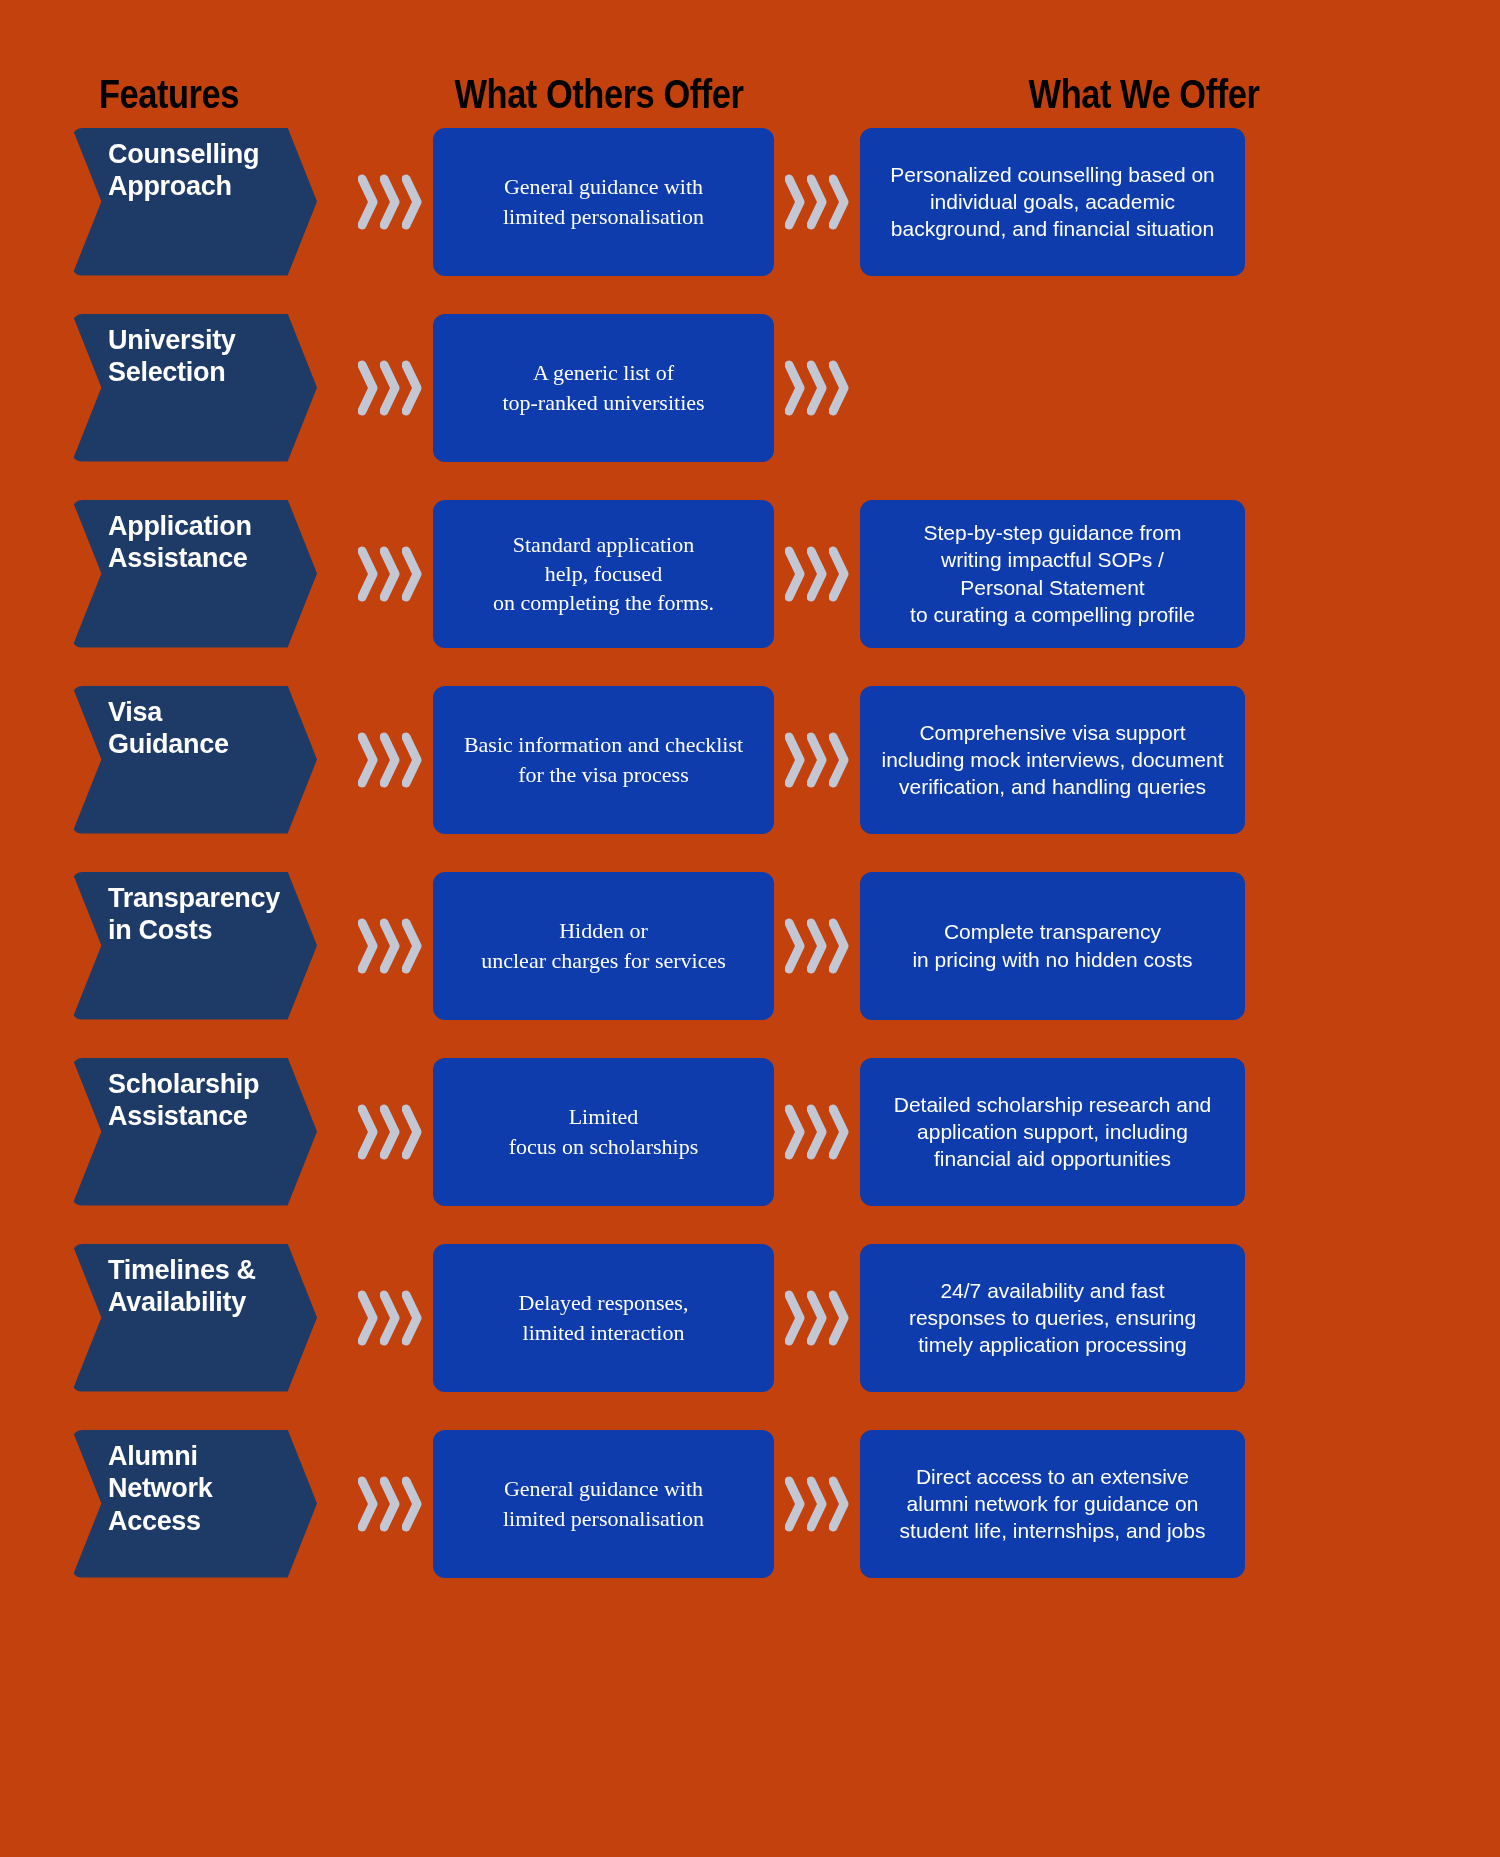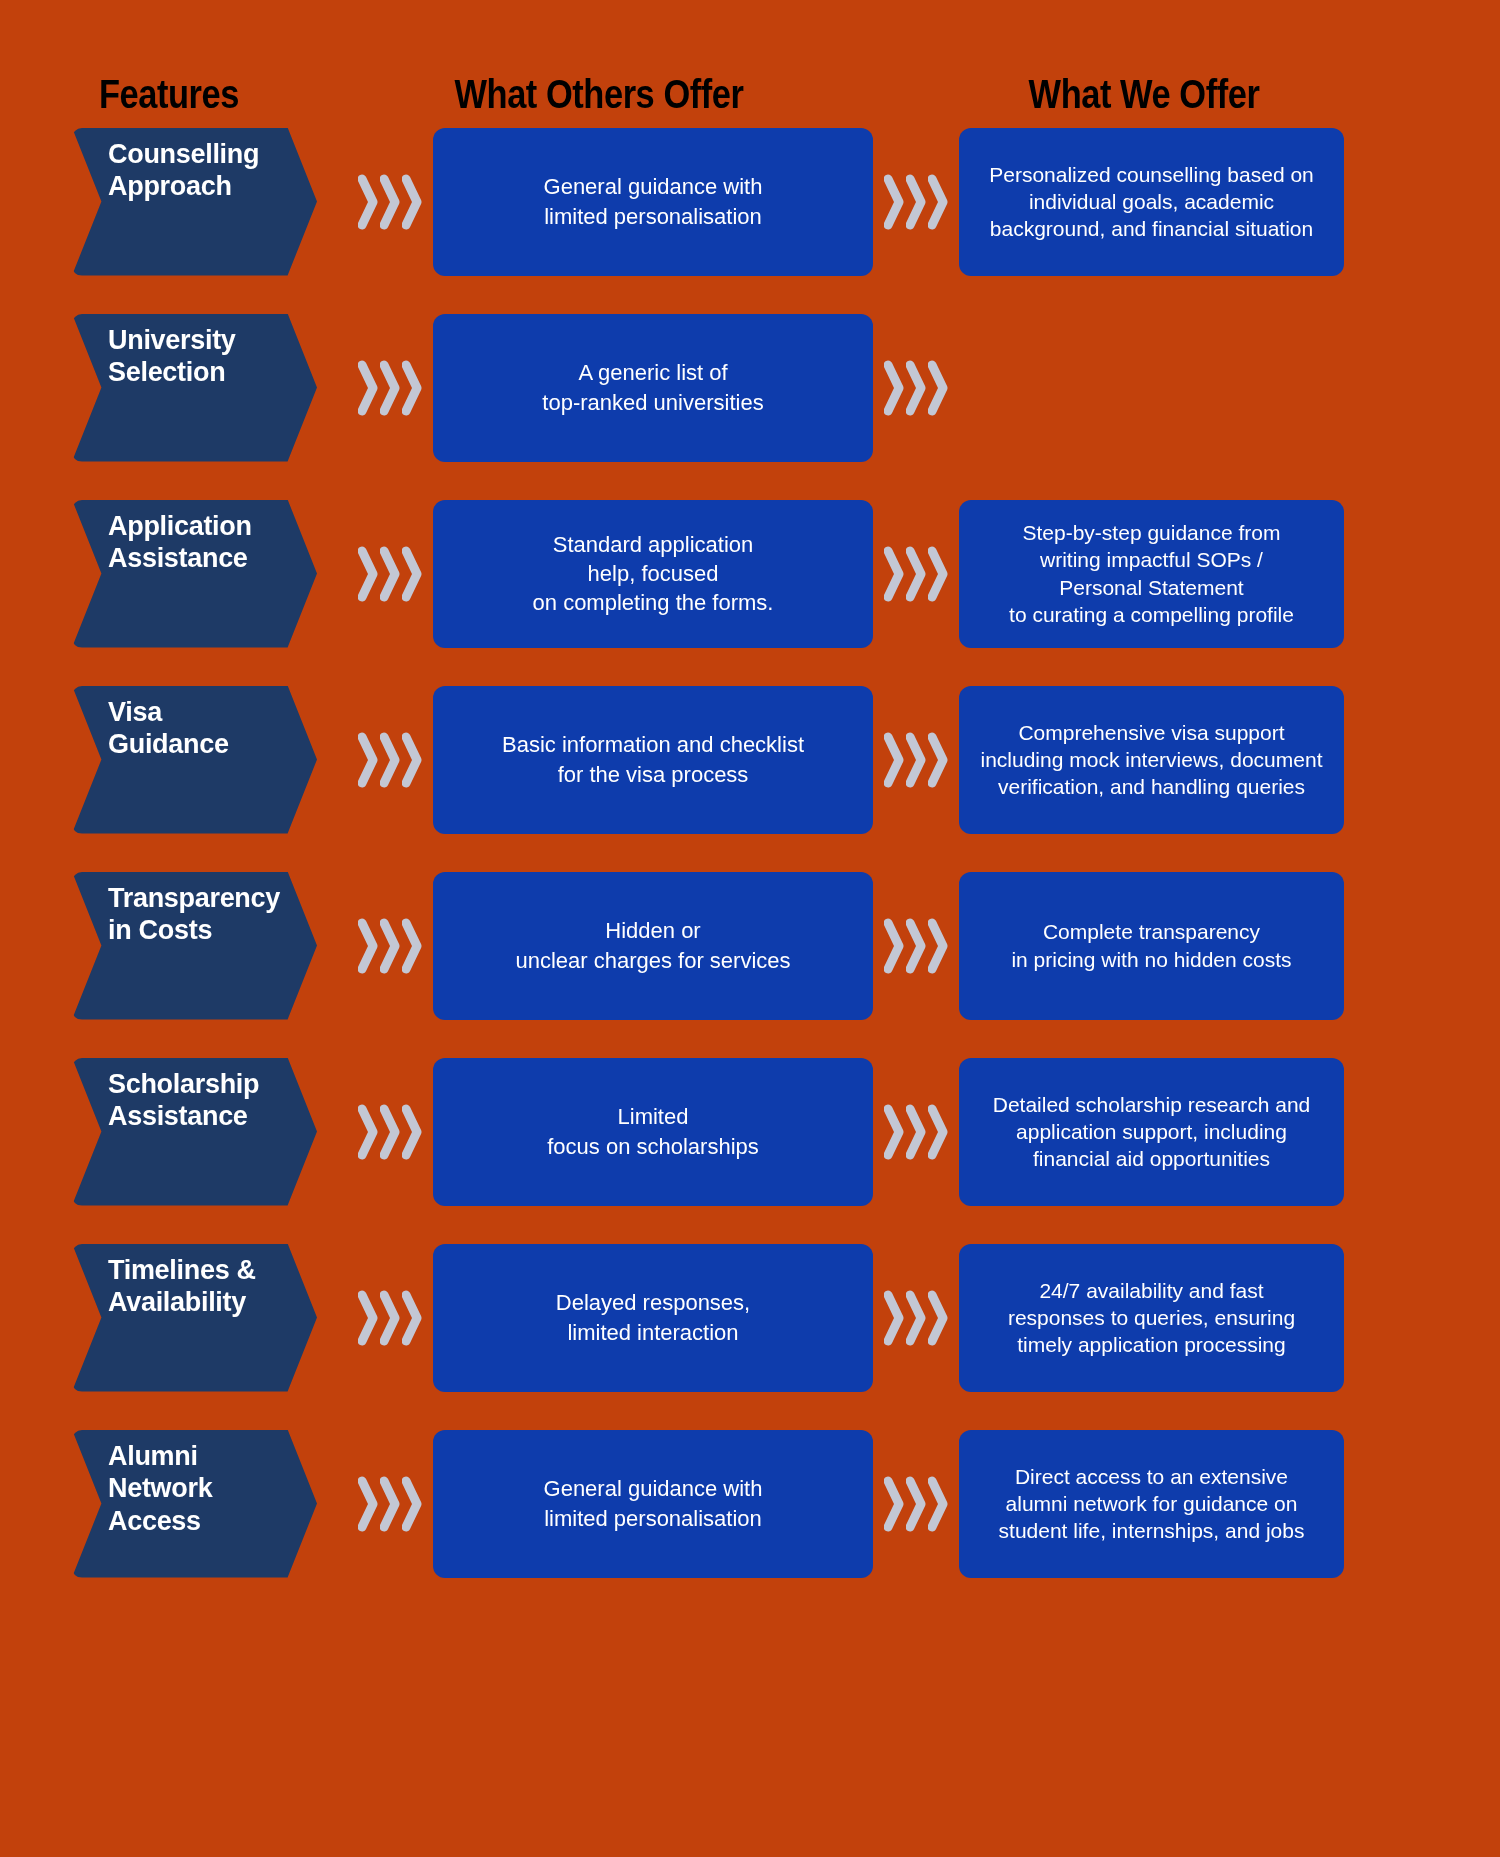--- a/index.html
+++ b/index.html
@@ -99,23 +99,24 @@
     background: #0e3cac;
     border-radius: 12px;
     display: flex;
     align-items: center;
     justify-content: center;
     text-align: center;
     color: #ffffff;
     padding: 14px 18px;
   }
   .card-others {
-    width: 440px;
+    width: 341px;
     min-height: 148px;
     flex: 0 0 auto;
+    font-family: Liberation Serif, serif;
   }
   .card-ours {
     width: 385px;
     min-height: 148px;
     flex: 0 0 auto;
   }
   .card-others .card-text {
     font-size: 22px;
     font-weight: 400;
     line-height: 1.32;

